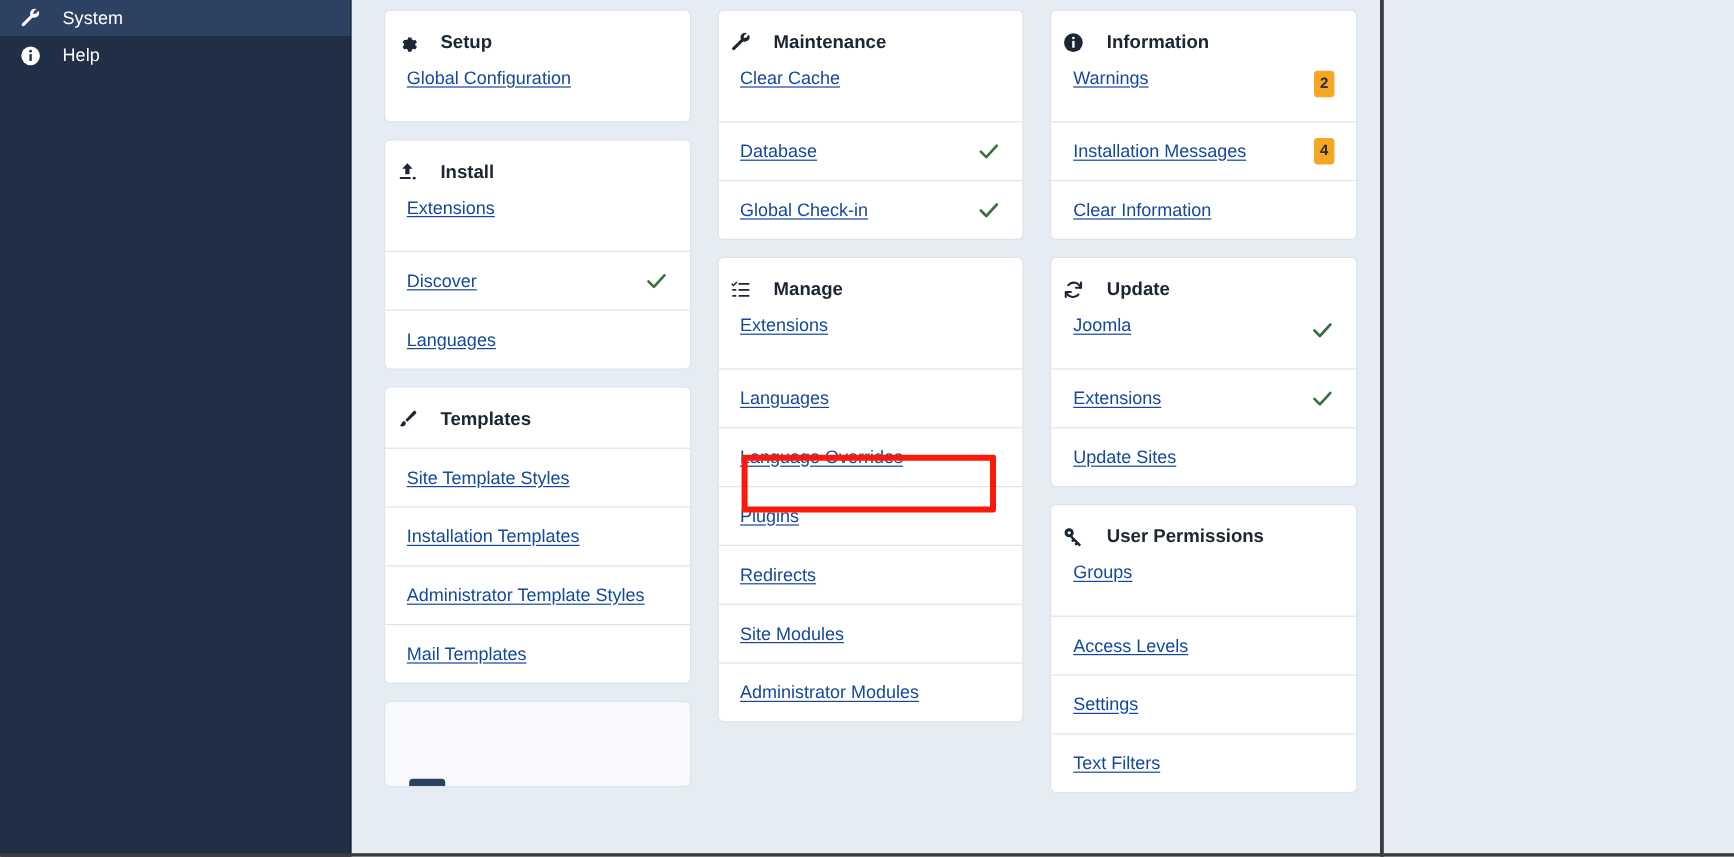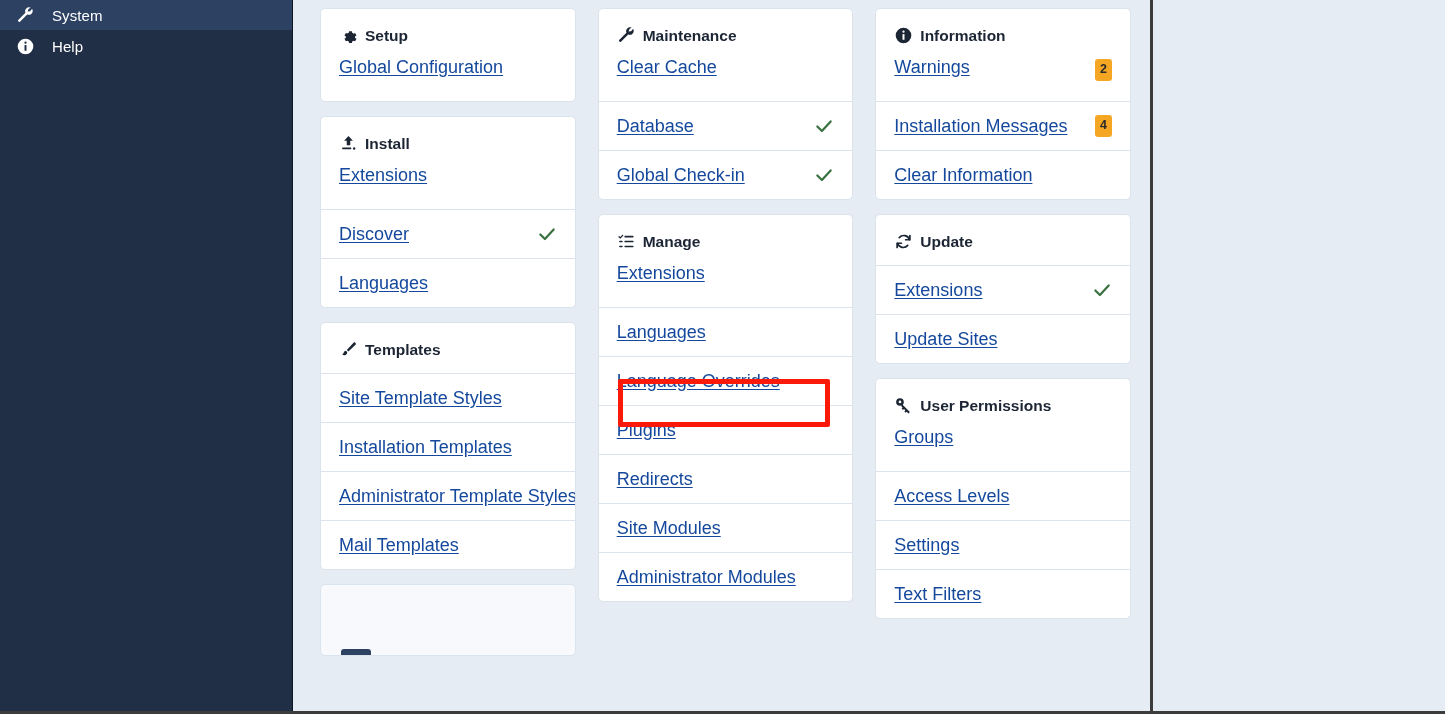--- a/index.html
+++ b/index.html
@@ -78,22 +78,22 @@
   
   .card {
     background: #ffffff;
     border: 1px solid #dbe3ec;
     border-radius: 5px;
     overflow: hidden;
   }
   .card-header {
     display: flex;
     align-items: center;
-    gap: 7px;
-    padding: 17px 18px 14px 18px;
+    gap: 18px;
+    padding: 17px 18px 14px 9px;
     font-size: 15.5px;
     font-weight: bold;
     color: #1b2533;
   }
   .card-header .hdr-icon {
     width: 19px; height: 19px;
     display: flex; align-items: center; justify-content: center;
     flex-shrink: 0;
   }
   .card-header .hdr-icon svg { display: block; }
@@ -105,21 +105,21 @@
     padding: 0 18px;
     height: 49px;
     border-top: 1px solid #dde4ed;
     position: relative;
   }
   .card-row.first { border-top: none; height: 42px; align-items: flex-start; }
   .card-row.first .row-link { margin-top: -2px; }
 
   .row-link {
     color: #14489c;
-    font-size: 18px;
+    font-size: 15px;
     text-decoration: underline;
     text-underline-offset: 2px;
     cursor: pointer;
     white-space: nowrap;
   }
 
   .check {
     color: #38703f;
     display: flex;
     align-items: center;
@@ -379,20 +379,28 @@
             <span class="hdr-icon">
               <svg width="17" height="17" viewBox="0 0 24 24" fill="none" stroke="#1b2533" stroke-width="2.4" stroke-linecap="round">
                 <path d="M20.5 9.5A8.5 8.5 0 0 0 6 6.5"></path>
                 <path d="M3.5 14.5A8.5 8.5 0 0 0 18 17.5"></path>
                 <path d="M21 3.5v6h-6" stroke-linejoin="round"></path>
                 <path d="M3 20.5v-6h6" stroke-linejoin="round"></path>
               </svg>
             </span>
             <span>Update</span>
           </div>
+          <div class="card-row first">
+            <span class="row-link">Joomla</span>
+            <span class="check">
+              <svg width="20" height="20" viewBox="0 0 24 24" fill="none" stroke="#38703f" stroke-width="2.6" stroke-linecap="round" stroke-linejoin="round">
+                  <path d="M4 12.5 9.5 18 20 6.5"></path>
+                </svg>
+            </span>
+          </div>
           <div class="card-row">
             <span class="row-link">Extensions</span>
             <span class="check">
               <svg width="20" height="20" viewBox="0 0 24 24" fill="none" stroke="#38703f" stroke-width="2.6" stroke-linecap="round" stroke-linejoin="round">
                   <path d="M4 12.5 9.5 18 20 6.5"></path>
                 </svg>
             </span>
           </div>
           <div class="card-row">
             <span class="row-link">Update Sites</span>

